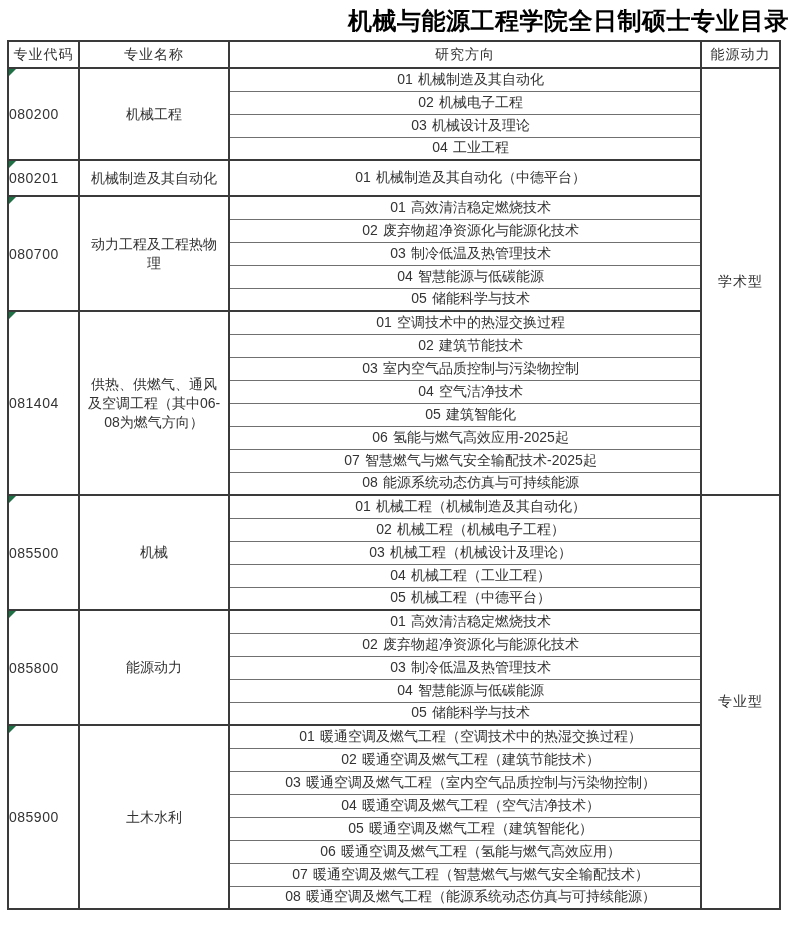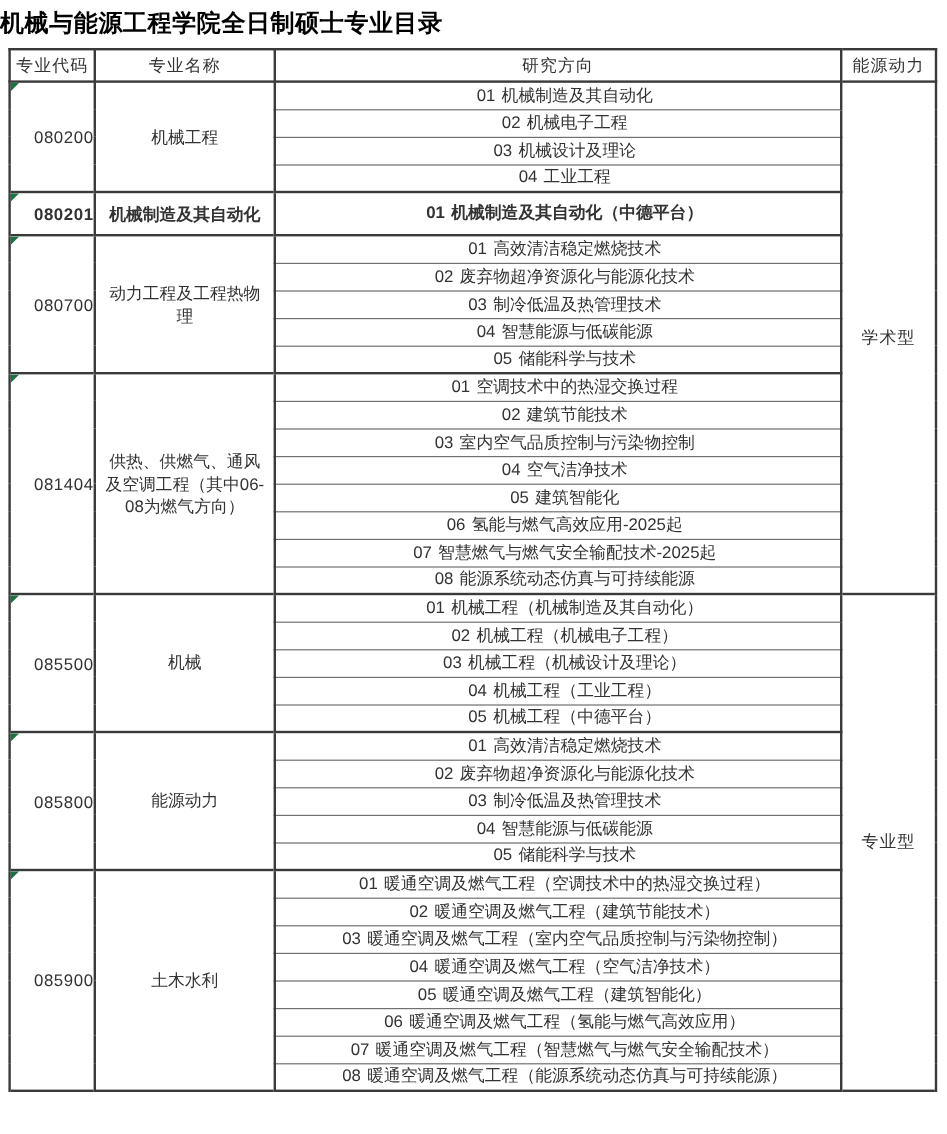--- a/index.html
+++ b/index.html
@@ -9,21 +9,21 @@
     --text_color:#333333;
     --title_color:#000000;
   }
   html,body{margin:0;padding:0;background:#ffffff;}
   body{
     width:789px;height:945px;overflow:hidden;
     font-family:"Liberation Sans","DejaVu Sans",sans-serif;
     color:var(--text_color);
   }
   .title{
-    text-align:left;font-weight:bold;font-size:20px;line-height:27px;
+    text-align:right;font-weight:bold;font-size:24px;line-height:27px;
     padding-top:7px;margin-bottom:6px;color:var(--title_color);
     letter-spacing:0.5px;
   }
   table.catalog{
     border-collapse:collapse;table-layout:fixed;
     margin-left:7px;width:772px;
     border:2px solid var(--border_dark);
   }
   .catalog th,.catalog td{
     border-style:solid;
@@ -34,22 +34,22 @@
     vertical-align:middle;
     overflow:hidden;
   }
   .catalog th{
     border-width:2px;border-color:var(--border_dark);
     font-weight:normal;height:25px;text-align:center;
     letter-spacing:1px;
   }
   tr.section-start td{border-top:2px solid var(--border_dark);}
   tr.row{height:23px;}
-  tr.row-tall{height:36px;font-weight:bold;}
-  td.code{position:relative;text-align:right;letter-spacing:0.5px;}
+  tr.row-tall{height:36px;}
+  td.code{position:relative;text-align:left;letter-spacing:0.5px;}
   td.name{text-align:center;padding:0 7px;line-height:19px;margin-top:44px;}
   td.dir{text-align:center;padding-left:6px;white-space:nowrap;}
   td.degree{text-align:center;letter-spacing:1px;font-family:Liberation Serif, serif;}
   .dnum{display:inline-block;min-width:26px;}
   .tri{
     position:absolute;top:0;left:0;width:0;height:0;
     border-top:7px solid var(--flag_green);
     border-right:7px solid transparent;
   }
 </style>

